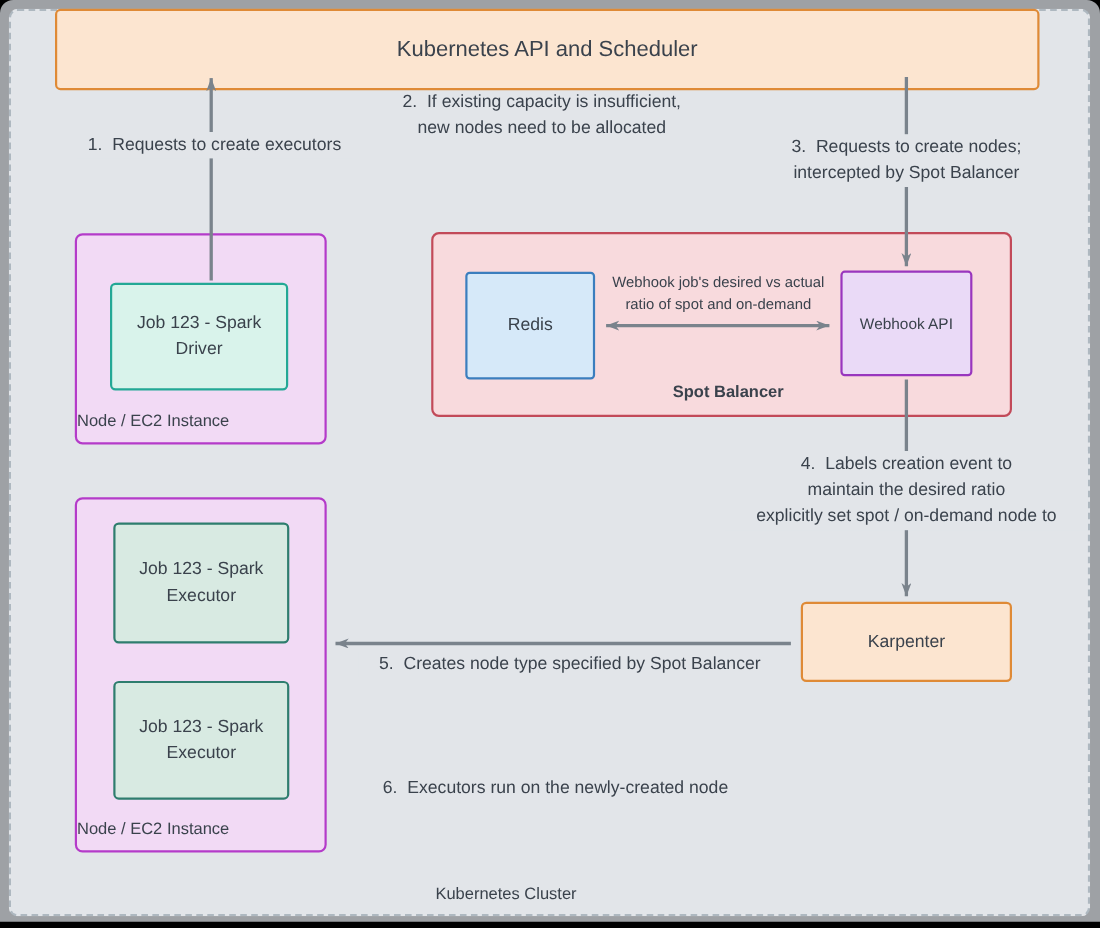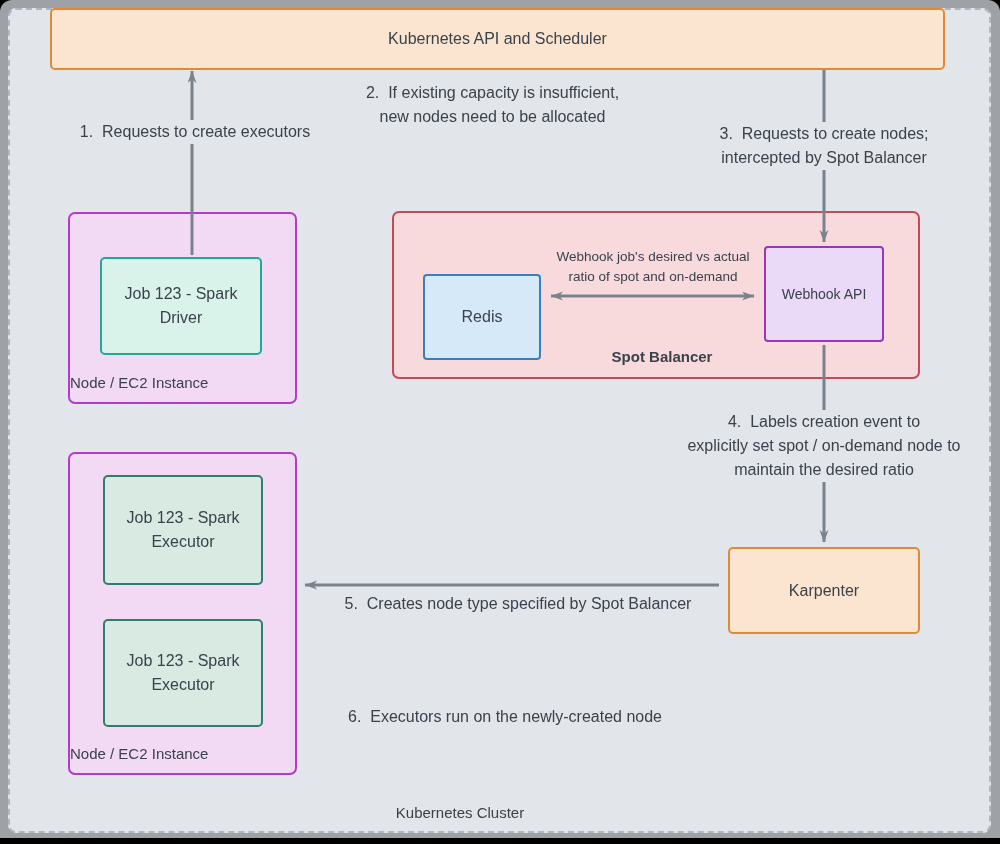--- a/index.html
+++ b/index.html
@@ -22,28 +22,28 @@
   }
   .box{position:absolute;box-sizing:border-box;display:flex;align-items:center;justify-content:center;text-align:center;}
   .orange{background:var(--orange_fill,#FCE5D0);border:2px solid var(--orange_border,#DF8A36);border-radius:5px;}
   .pinknode{background:var(--magenta_fill,#F2DAF5);border:2px solid var(--magenta_border,#B43BC9);border-radius:7px;}
   .redbox{background:var(--red_fill,#F8DADD);border:2px solid var(--red_border,#C24A59);border-radius:7px;}
   .tealbox{background:var(--teal_fill,#D9F3EB);border:2px solid var(--teal_border,#23A895);border-radius:5px;}
   .greenbox{background:var(--green_fill,#D8EAE2);border:2px solid var(--green_border,#2E7D6E);border-radius:5px;}
   .bluebox{background:var(--blue_fill,#D6E9F9);border:2px solid var(--blue_border,#3B7EBE);border-radius:4px;}
   .purplebox{background:var(--purple_fill,#EADAF7);border:2px solid var(--purple_border,#9936BE);border-radius:4px;}
 
-  .k8s{left:50px;top:8px;width:895px;height:62px;font-size:16px;}
+  .k8s{left:50px;top:8px;width:895px;height:74px;font-size:20px;}
   .node1{left:68px;top:212px;width:229px;height:192px;}
   .driver{left:100px;top:257px;width:162px;height:98px;font-size:16px;line-height:24px;}
   .driver span{display:block;width:145px;}
   .spot{left:392px;top:211px;width:528px;height:168px;}
-  .redis{left:423px;top:247px;width:118px;height:86px;font-size:16px;margin-top:27px;}
+  .redis{left:423px;top:247px;width:118px;height:98px;font-size:16px;}
   .webhook{left:764px;top:246px;width:120px;height:96px;font-size:14px;}
-  .karpenter{left:728px;top:547px;width:192px;height:87px;font-size:16px;}
+  .karpenter{left:728px;top:547px;width:192px;height:73px;font-size:16px;}
   .node2{left:68px;top:452px;width:229px;height:323px;}
   .exec1{left:103px;top:475px;width:160px;height:110px;font-size:16px;line-height:24px;}
   .exec2{left:103px;top:619px;width:160px;height:108px;font-size:16px;line-height:24px;}
   .exec1 span,.exec2 span{display:block;width:150px;}
 
   .nodelabel{
     position:absolute;left:0;right:0;bottom:11px;text-align:left;
     font-size:15px;line-height:16px;
   }
   .spotlabel{
@@ -129,22 +129,22 @@
 <div class="lbl lbl2">
   <div>2.&nbsp; If existing capacity is insufficient,</div>
   <div>new nodes need to be allocated</div>
 </div>
 <div class="lbl mask lbl3">
   <div>3.&nbsp; Requests to create nodes;</div>
   <div>intercepted by Spot Balancer</div>
 </div>
 <div class="lbl mask lbl4">
   <div>4.&nbsp; Labels creation event to</div>
+  <div>maintain the desired ratio</div>
   <div>explicitly set spot / on-demand node to</div>
-  <div>maintain the desired ratio</div>
 </div>
 <div class="lbl mask lbl5">
   <div>5.&nbsp; Creates node type specified by Spot Balancer</div>
 </div>
 <div class="lbl lbl6">
   <div>6.&nbsp; Executors run on the newly-created node</div>
 </div>
 <div class="lbl tracks">
   <div>Webhook job's desired vs actual</div>
   <div>ratio of spot and on-demand</div>

